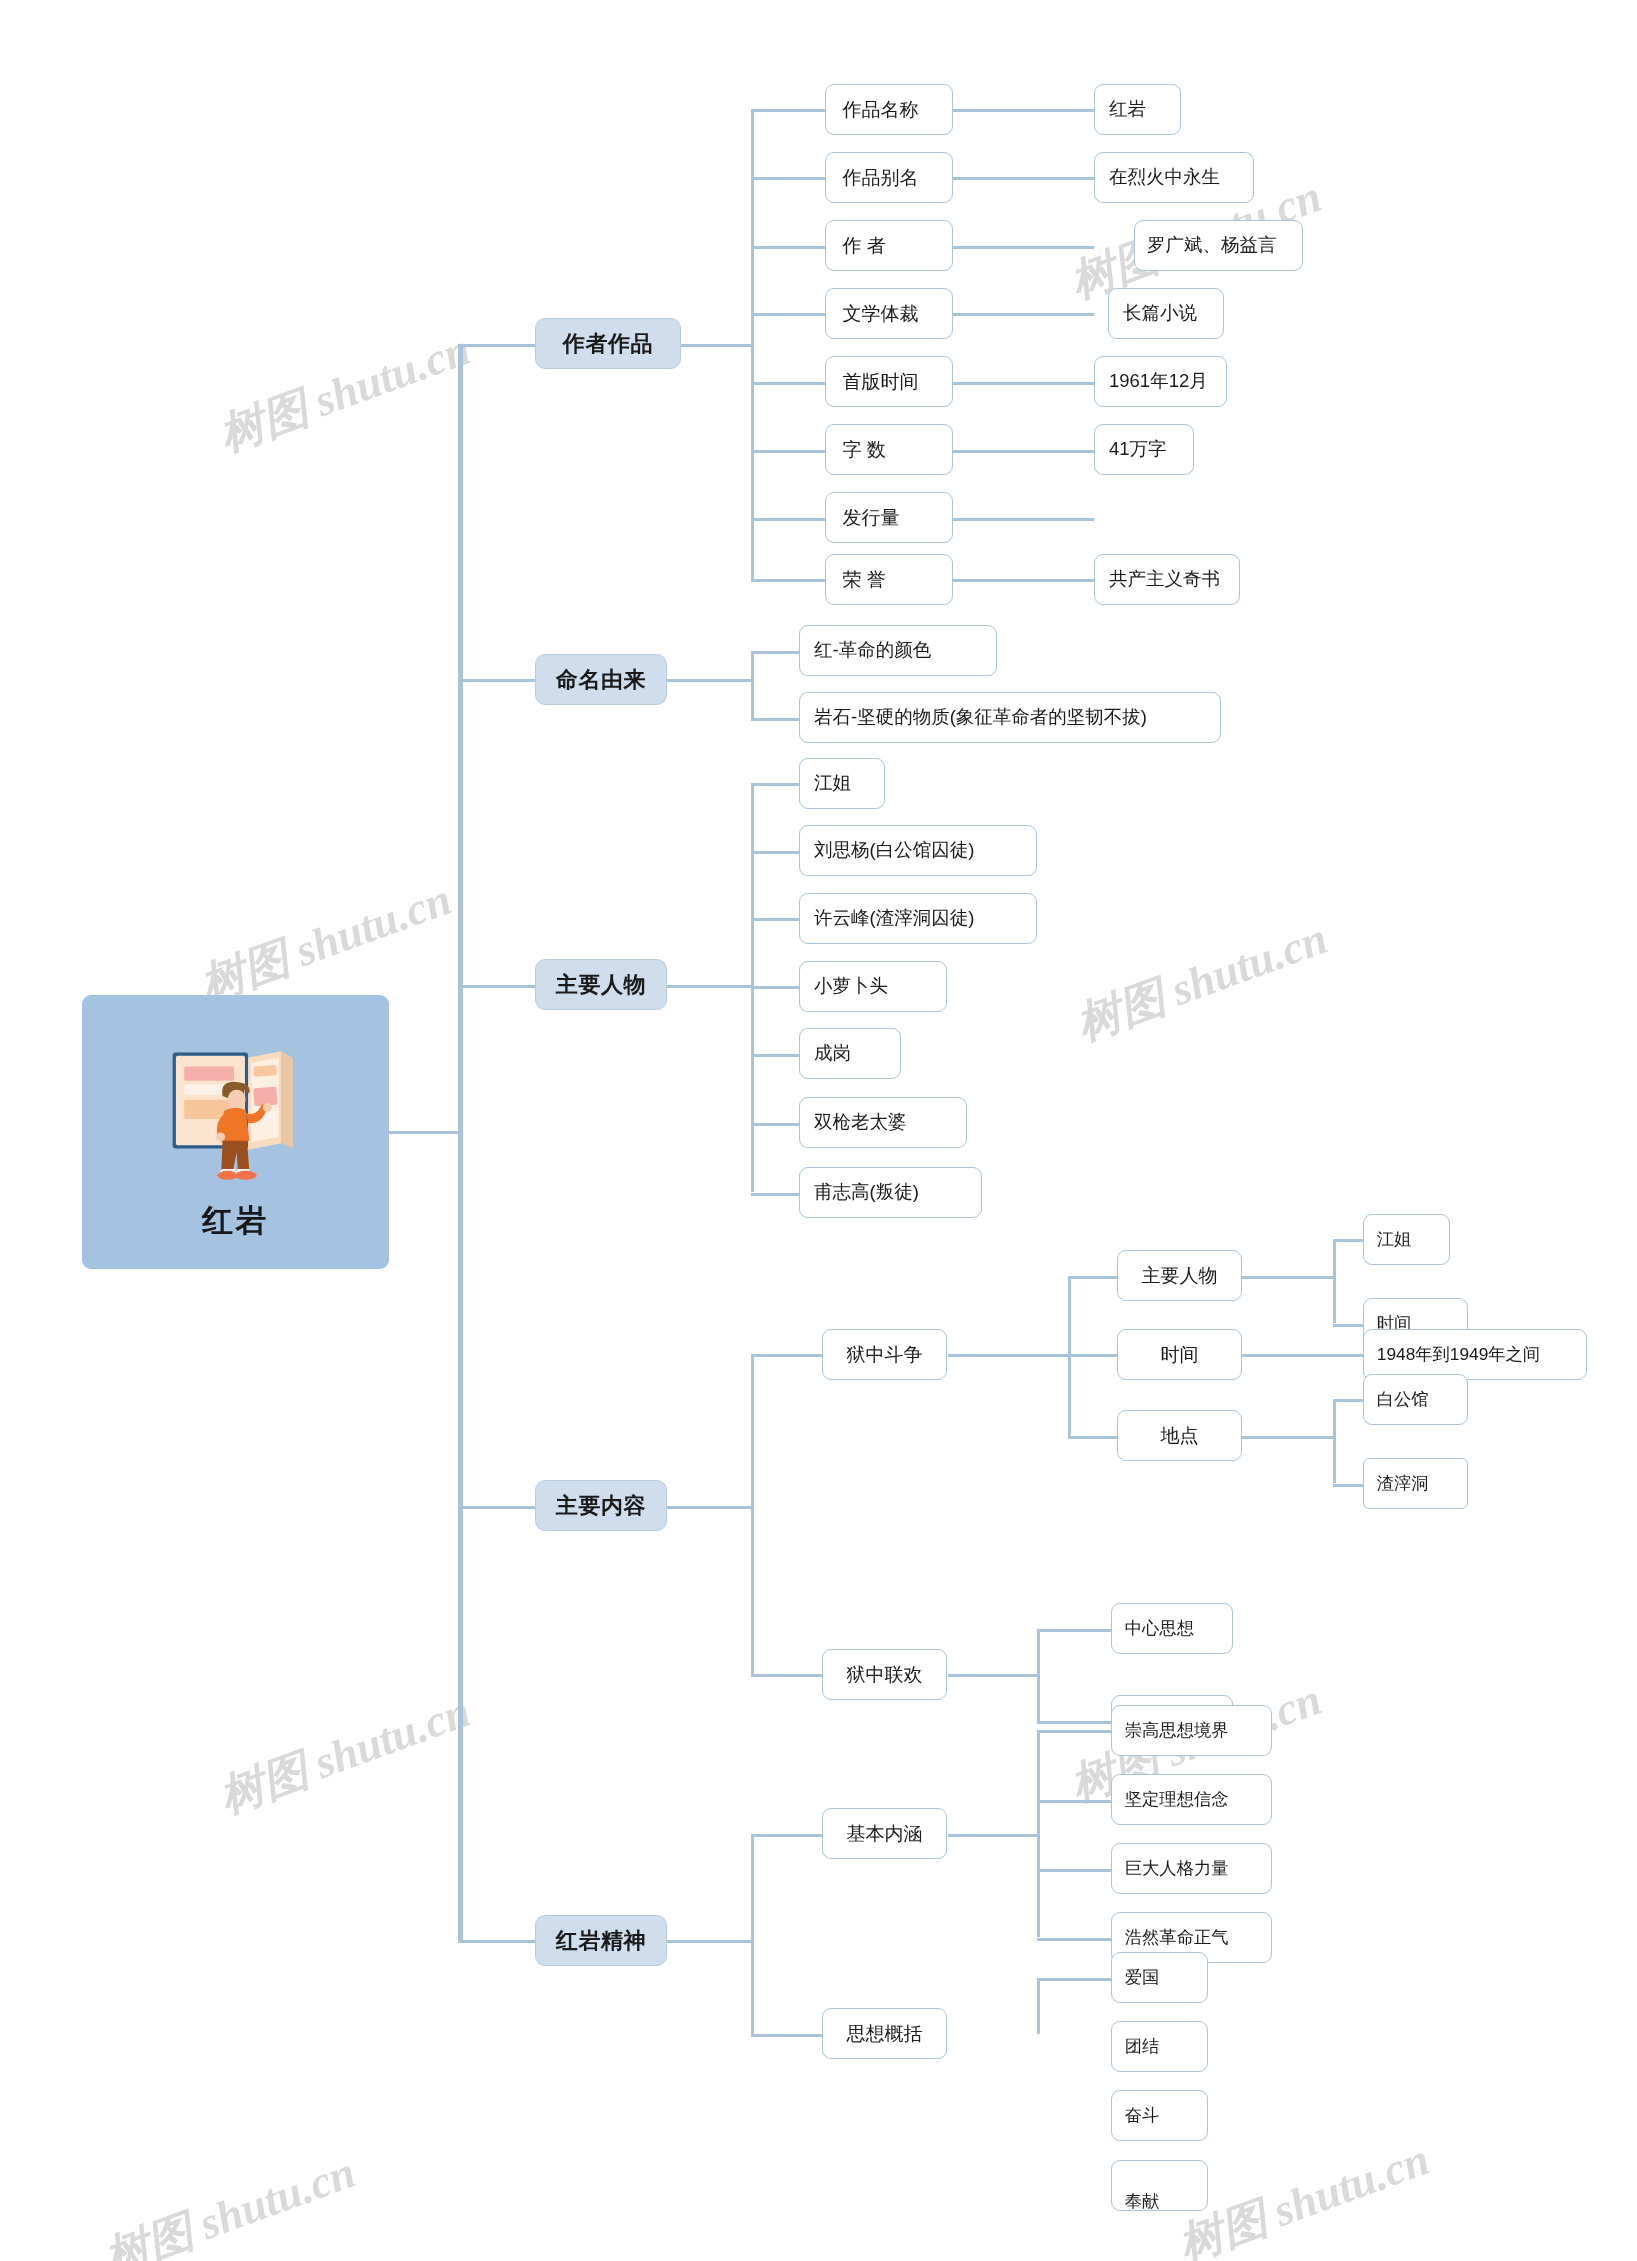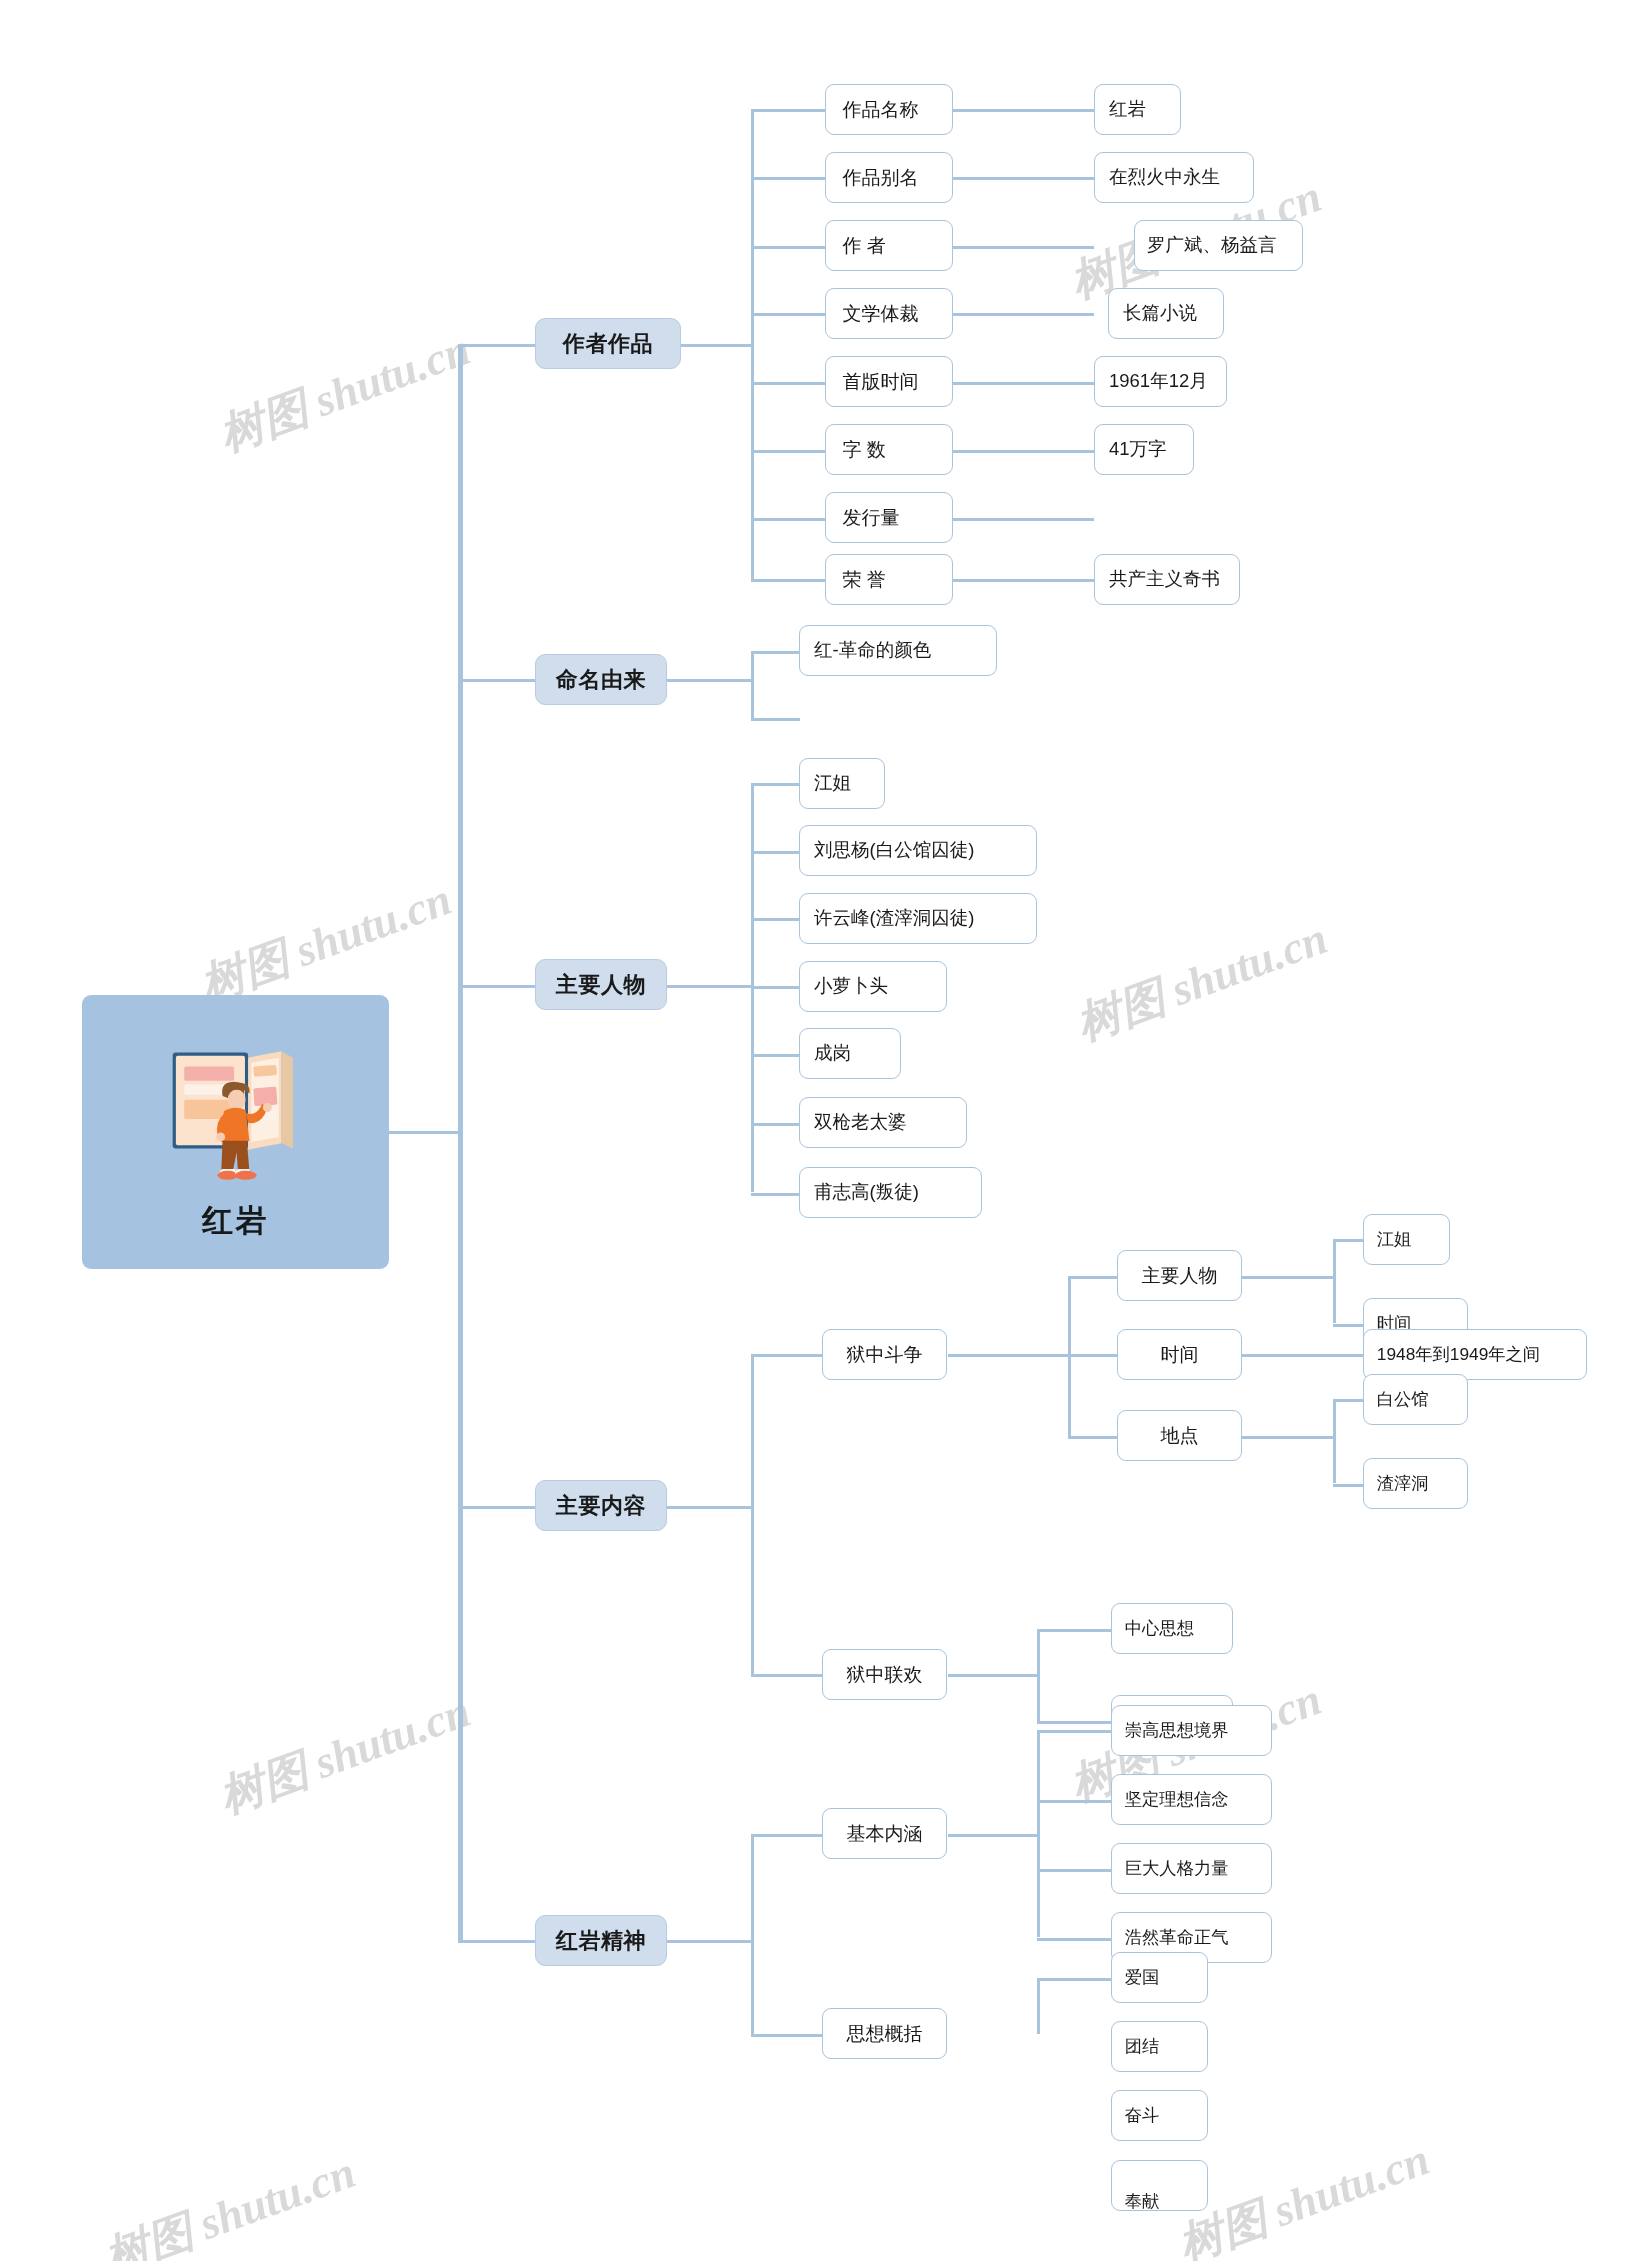--- a/index.html
+++ b/index.html
@@ -248,20 +248,23 @@
   <div class="node branch" style="left:535px;top:654px;width:132px;height:51px;">
     <span class="txt">命名由来</span>
   </div>
   <div class="ln h" style="left:666px;top:679px;width:86px;"></div>
   <div class="ln v" style="left:751px;top:651px;height:67px;"></div>
   <div class="ln h" style="left:751px;top:651px;width:49px;"></div>
   <div class="node leaf" style="left:799px;top:625px;width:198px;height:51px;">
       <span class="txt">红-革命的颜色</span>
     </div>
   <div class="ln h" style="left:751px;top:718px;width:49px;"></div>
+  <div class="node leaf" style="left:799px;top:692px;width:422px;height:51px;">
+      <span class="txt">岩石-坚硬的物质(象征革命者的坚韧不拔)</span>
+    </div>
 
   <div class="node branch" style="left:535px;top:959px;width:132px;height:51px;">
     <span class="txt">主要人物</span>
   </div>
   <div class="ln h" style="left:666px;top:985px;width:86px;"></div>
   <div class="ln v" style="left:751px;top:783px;height:409px;"></div>
 
   <div class="ln h" style="left:751px;top:783px;width:49px;"></div>
   <div class="node leaf" style="left:799px;top:758px;width:86px;height:51px;">
       <span class="txt">江姐</span>
@@ -338,21 +341,21 @@
   <div class="node key" style="left:1117px;top:1410px;width:125px;height:51px;">
       <span class="txt">地点</span>
     </div>
   <div class="ln h" style="left:1242px;top:1436px;width:92px;"></div>
   <div class="ln v" style="left:1333px;top:1399px;height:84px;"></div>
   <div class="ln h" style="left:1333px;top:1399px;width:31px;"></div>
   <div class="node sub" style="left:1363px;top:1374px;width:105px;height:51px;">
       <span class="txt">白公馆</span>
     </div>
   <div class="ln h" style="left:1333px;top:1484px;width:31px;"></div>
-  <div class="node sub" style="left:1363px;top:1458px;width:105px;height:51px;">
+  <div class="node sub" style="left:1363px;top:1458px;width:105px;height:51px;border-radius:6px;">
       <span class="txt">渣滓洞</span>
     </div>
 
   <div class="ln h" style="left:751px;top:1674px;width:72px;"></div>
   <div class="node key" style="left:822px;top:1649px;width:125px;height:51px;">
       <span class="txt">狱中联欢</span>
     </div>
   <div class="ln h" style="left:948px;top:1674px;width:91px;"></div>
   <div class="ln v" style="left:1037px;top:1629px;height:92px;"></div>
   <div class="ln h" style="left:1037px;top:1629px;width:74px;"></div>

